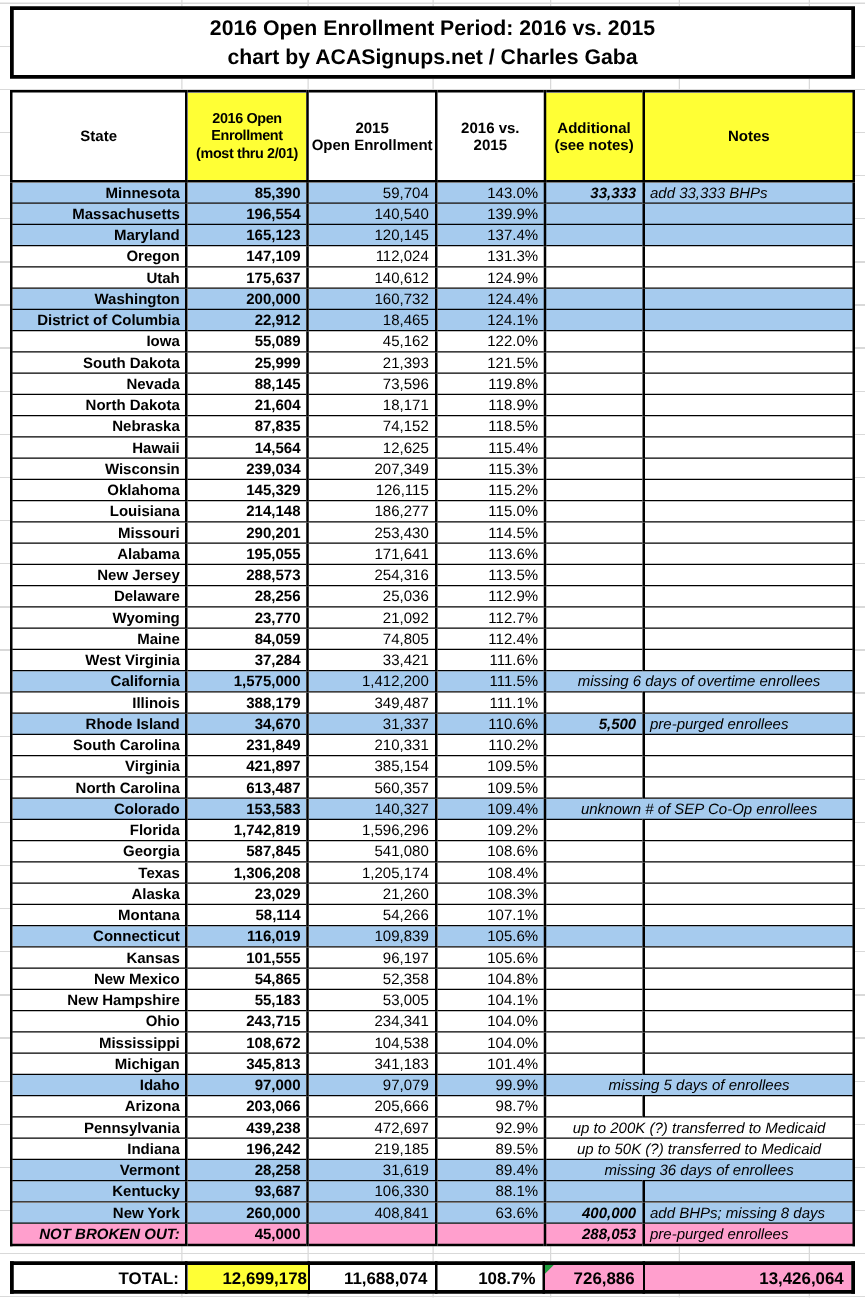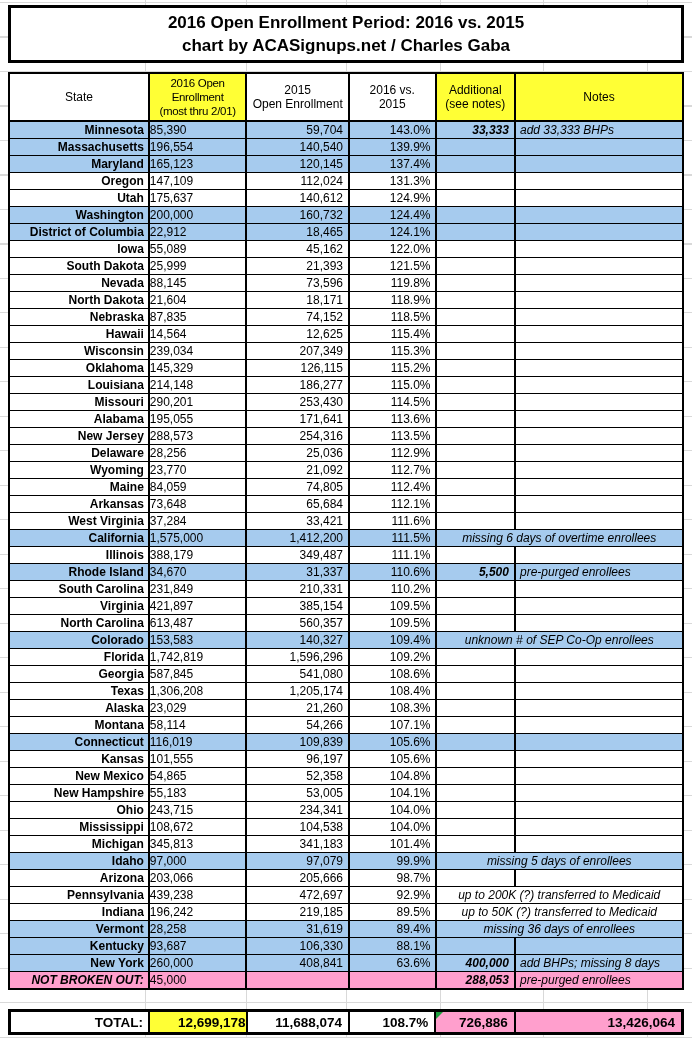--- a/index.html
+++ b/index.html
@@ -27,38 +27,38 @@
     display:flex;flex-direction:column;justify-content:center;align-items:center;
   }
   #title-box .t{font-size:17px;font-weight:bold;line-height:23px;}
   
   #main-table{
     position:absolute;left:8px;top:72px;width:676px;
     border-collapse:collapse;table-layout:fixed;
     background:#fff;border:2px solid #000;
   }
   #main-table th{
-    font-size:12px;font-weight:normal;text-align:center;vertical-align:middle;
+    font-size:12px;font-weight:bold;text-align:center;vertical-align:middle;
     white-space:pre-line;line-height:14px;height:46px;
     border-right:2px solid #000;border-bottom:2px solid #000;
-    padding:0 1px;overflow:hidden;
+    padding:12px 1px;overflow:hidden;
   }
   #main-table th:last-child{border-right:none;}
   #main-table th.yellow{background:var(--yellow);}
   #main-table th.h-2016{font-size:11.5px;letter-spacing:-0.3px;}
   #main-table td{
     font-size:12px;line-height:15px;height:16px;
     border-right:2px solid #000;border-bottom:1px solid #000;
     padding:0;overflow:hidden;white-space:nowrap;
   }
   #main-table td:last-child{border-right:none;}
   #main-table tr.blue td{background:var(--blue);}
   #main-table tr.pink td{background:var(--pink);}
   .c-state{font-weight:bold;text-align:right;padding-right:4px !important;}
-  .c-2016{font-weight:normal;text-align:left;padding-right:5px !important;}
+  .c-2016{font-weight:bold;text-align:right;padding-right:5px !important;}
   .c-2015{text-align:right;padding-right:5px !important;}
   .c-pct{text-align:right;padding-right:4px !important;}
   .c-add{font-weight:bold;font-style:italic;text-align:right;padding-right:5px !important;}
   .c-note{font-style:italic;text-align:left;padding-left:4px !important;}
   .c-merged{font-style:italic;text-align:center;margin-left:48px;}
   tr.pink .c-state{font-style:italic;}
   
   #total-table{
     position:absolute;left:8px;top:1009px;width:676px;
     border-collapse:collapse;table-layout:fixed;
@@ -282,28 +282,20 @@
       </tr>
       <tr class="white">
         <td class="c-state">Maine</td>
         <td class="c-2016">84,059</td>
         <td class="c-2015">74,805</td>
         <td class="c-pct">112.4%</td>
         <td class="c-add"></td>
         <td class="c-note"></td>
       </tr>
       <tr class="white">
-        <td class="c-state">Arkansas</td>
-        <td class="c-2016">73,648</td>
-        <td class="c-2015">65,684</td>
-        <td class="c-pct">112.1%</td>
-        <td class="c-add"></td>
-        <td class="c-note"></td>
-      </tr>
-      <tr class="white">
         <td class="c-state">West Virginia</td>
         <td class="c-2016">37,284</td>
         <td class="c-2015">33,421</td>
         <td class="c-pct">111.6%</td>
         <td class="c-add"></td>
         <td class="c-note"></td>
       </tr>
       <tr class="blue">
         <td class="c-state">California</td>
         <td class="c-2016">1,575,000</td>

